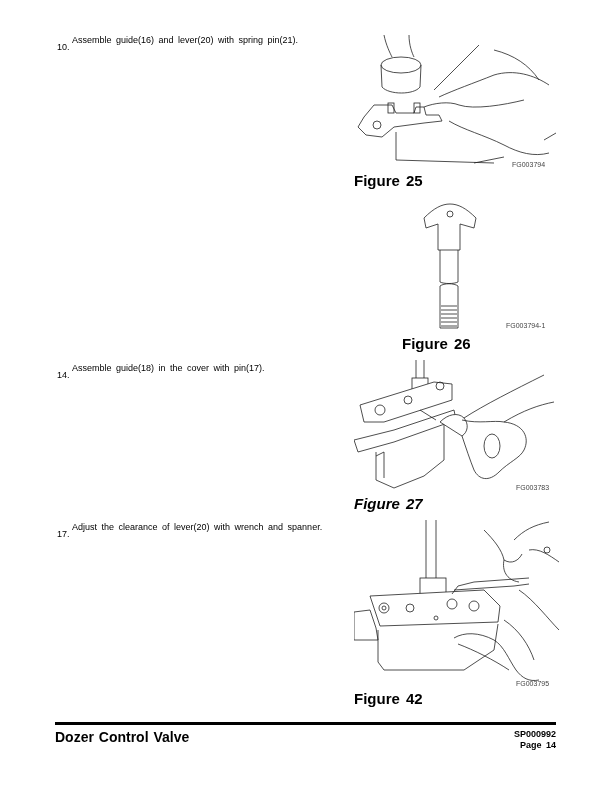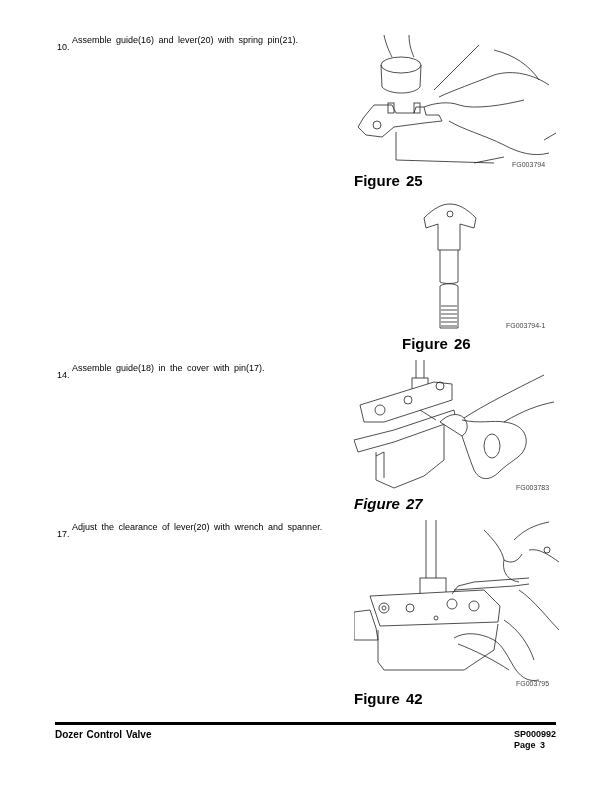--- a/index.html
+++ b/index.html
@@ -6,22 +6,22 @@
   body { width: 612px; height: 792px; position: relative; overflow: hidden;
          font-family: "Liberation Sans", sans-serif; color: #000; }
   .step { position: absolute; left: 57px; width: 283px; font-size: 9px; line-height: 12px; }
   .step .num { position: absolute; left: 0; top: 0; margin-top: 7px; }
   .step .txt { position: absolute; left: 15px; top: 0; width: 260px; text-align: justify; text-align-last: left; word-spacing: 2px; }
   .fig { position: absolute; left: 354px; width: 206px; }
   .fig svg { position: absolute; left: 0; top: 0; }
   .fig-code { position: absolute; font-size: 7px; color: #444; }
   .fig-caption { position: absolute; left: 354px; font-size: 15px; font-weight: bold; word-spacing: 2px; }
   .footer-rule { position: absolute; left: 55px; top: 722px; width: 501px; height: 3px; background: #000; }
-  .footer-left { position: absolute; left: 55px; top: 729px; font-size: 10px; font-weight: bold; word-spacing: 1px; }
-  .footer-right { position: absolute; right: 56px; top: 729px; font-size: 9px; font-weight: bold; line-height: 11px; word-spacing: 2px; }
+  .footer-left { position: absolute; left: 55px; top: 729px; font-size: 14px; font-weight: bold; word-spacing: 1px; }
+  .footer-right { position: absolute; right: 56px; top: 729px; font-size: 9px; font-weight: bold; text-align: right; line-height: 11px; word-spacing: 2px; }
   svg path, svg line, svg rect, svg circle, svg ellipse, svg polyline { fill: none; stroke: #222; stroke-width: 0.8; }
   svg .fill { fill: #fff; }
 </style>
 </head>
 <body>
 
 <div class="step" style="top:34px;">
   <span class="num">10.</span>
   <span class="txt">Assemble guide(16) and lever(20) with spring pin(21).</span>
 </div>
@@ -126,14 +126,14 @@
     <path d="M150 100 C165 110 175 125 180 140"></path>
   </svg>
   <span class="fig-code" style="left:162px; top:160px;">FG003795</span>
 </div>
 <div class="fig-caption" style="top:690px;">Figure 42</div>
 
 <div class="footer-rule"></div>
 <div class="footer-left">Dozer Control Valve</div>
 <div class="footer-right">
   <div>SP000992</div>
-  <div>Page 3</div>
+  <div>Page 14</div>
 </div>
 
 </body></html>

